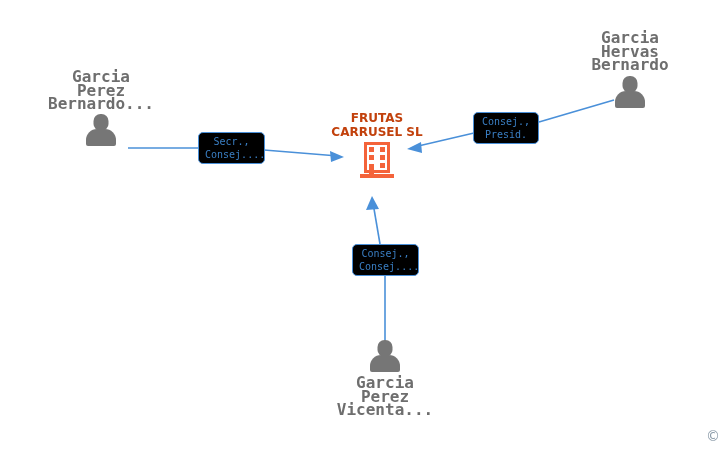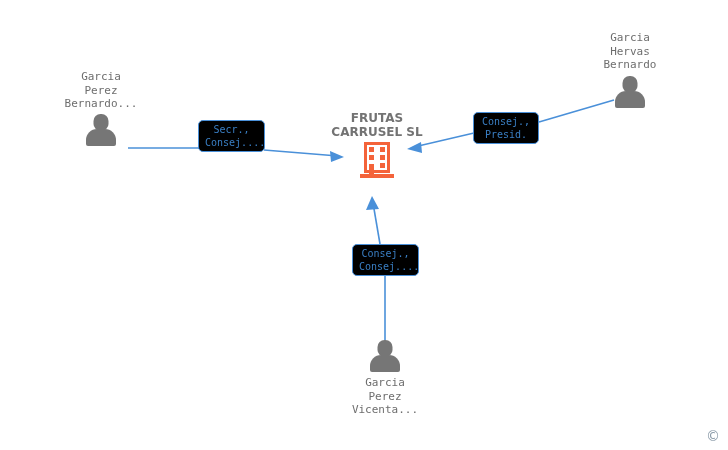--- a/index.html
+++ b/index.html
@@ -46,28 +46,29 @@
     left: 50%;
     top: 15px;
     transform: translateX(-50%);
     width: 30px;
     height: 17px;
     background: #767676;
     border-radius: 11px 11px 2px 2px;
   }
   .person-name {
     color: #6e6e6e;
-    font-size: 11px;
+    font-size: 16px;
     line-height: 13.5px;
     letter-spacing: 0px;
     white-space: pre-line;
+    font-weight: bold;
   }
   
   .company-title {
-    color: #737373;
+    color: #c2410c;
     font-size: 12px;
     font-weight: bold;
     line-height: 14px;
     white-space: pre-line;
     font-family: "DejaVu Sans", "Liberation Sans", sans-serif;
   }
   .building-icon {
     position: relative;
     width: 34px;
     height: 36px;
@@ -206,21 +207,21 @@
 <div class="node" style="left:325px; top:340px; width:120px;">
   <div class="person-icon">
     <div class="head"></div>
     <div class="body"></div>
   </div>
   <div class="person-name" style="margin-top:4px;">Garcia
 Perez
 Vicenta...</div>
 </div>
 
-<div class="rel-label" style="left:198px; top:120px; width:67px; height:32px;">Secr.,
+<div class="rel-label" style="left:198px; top:132px; width:67px; height:32px;">Secr.,
 Consej....</div>
 
 <div class="rel-label" style="left:473px; top:112px; width:66px; height:32px;">Consej.,
 Presid.</div>
 
 <div class="rel-label" style="left:352px; top:244px; width:67px; height:32px;">Consej.,
 Consej....</div>
 
 <div class="watermark">
   <span class="copy">©</span>

